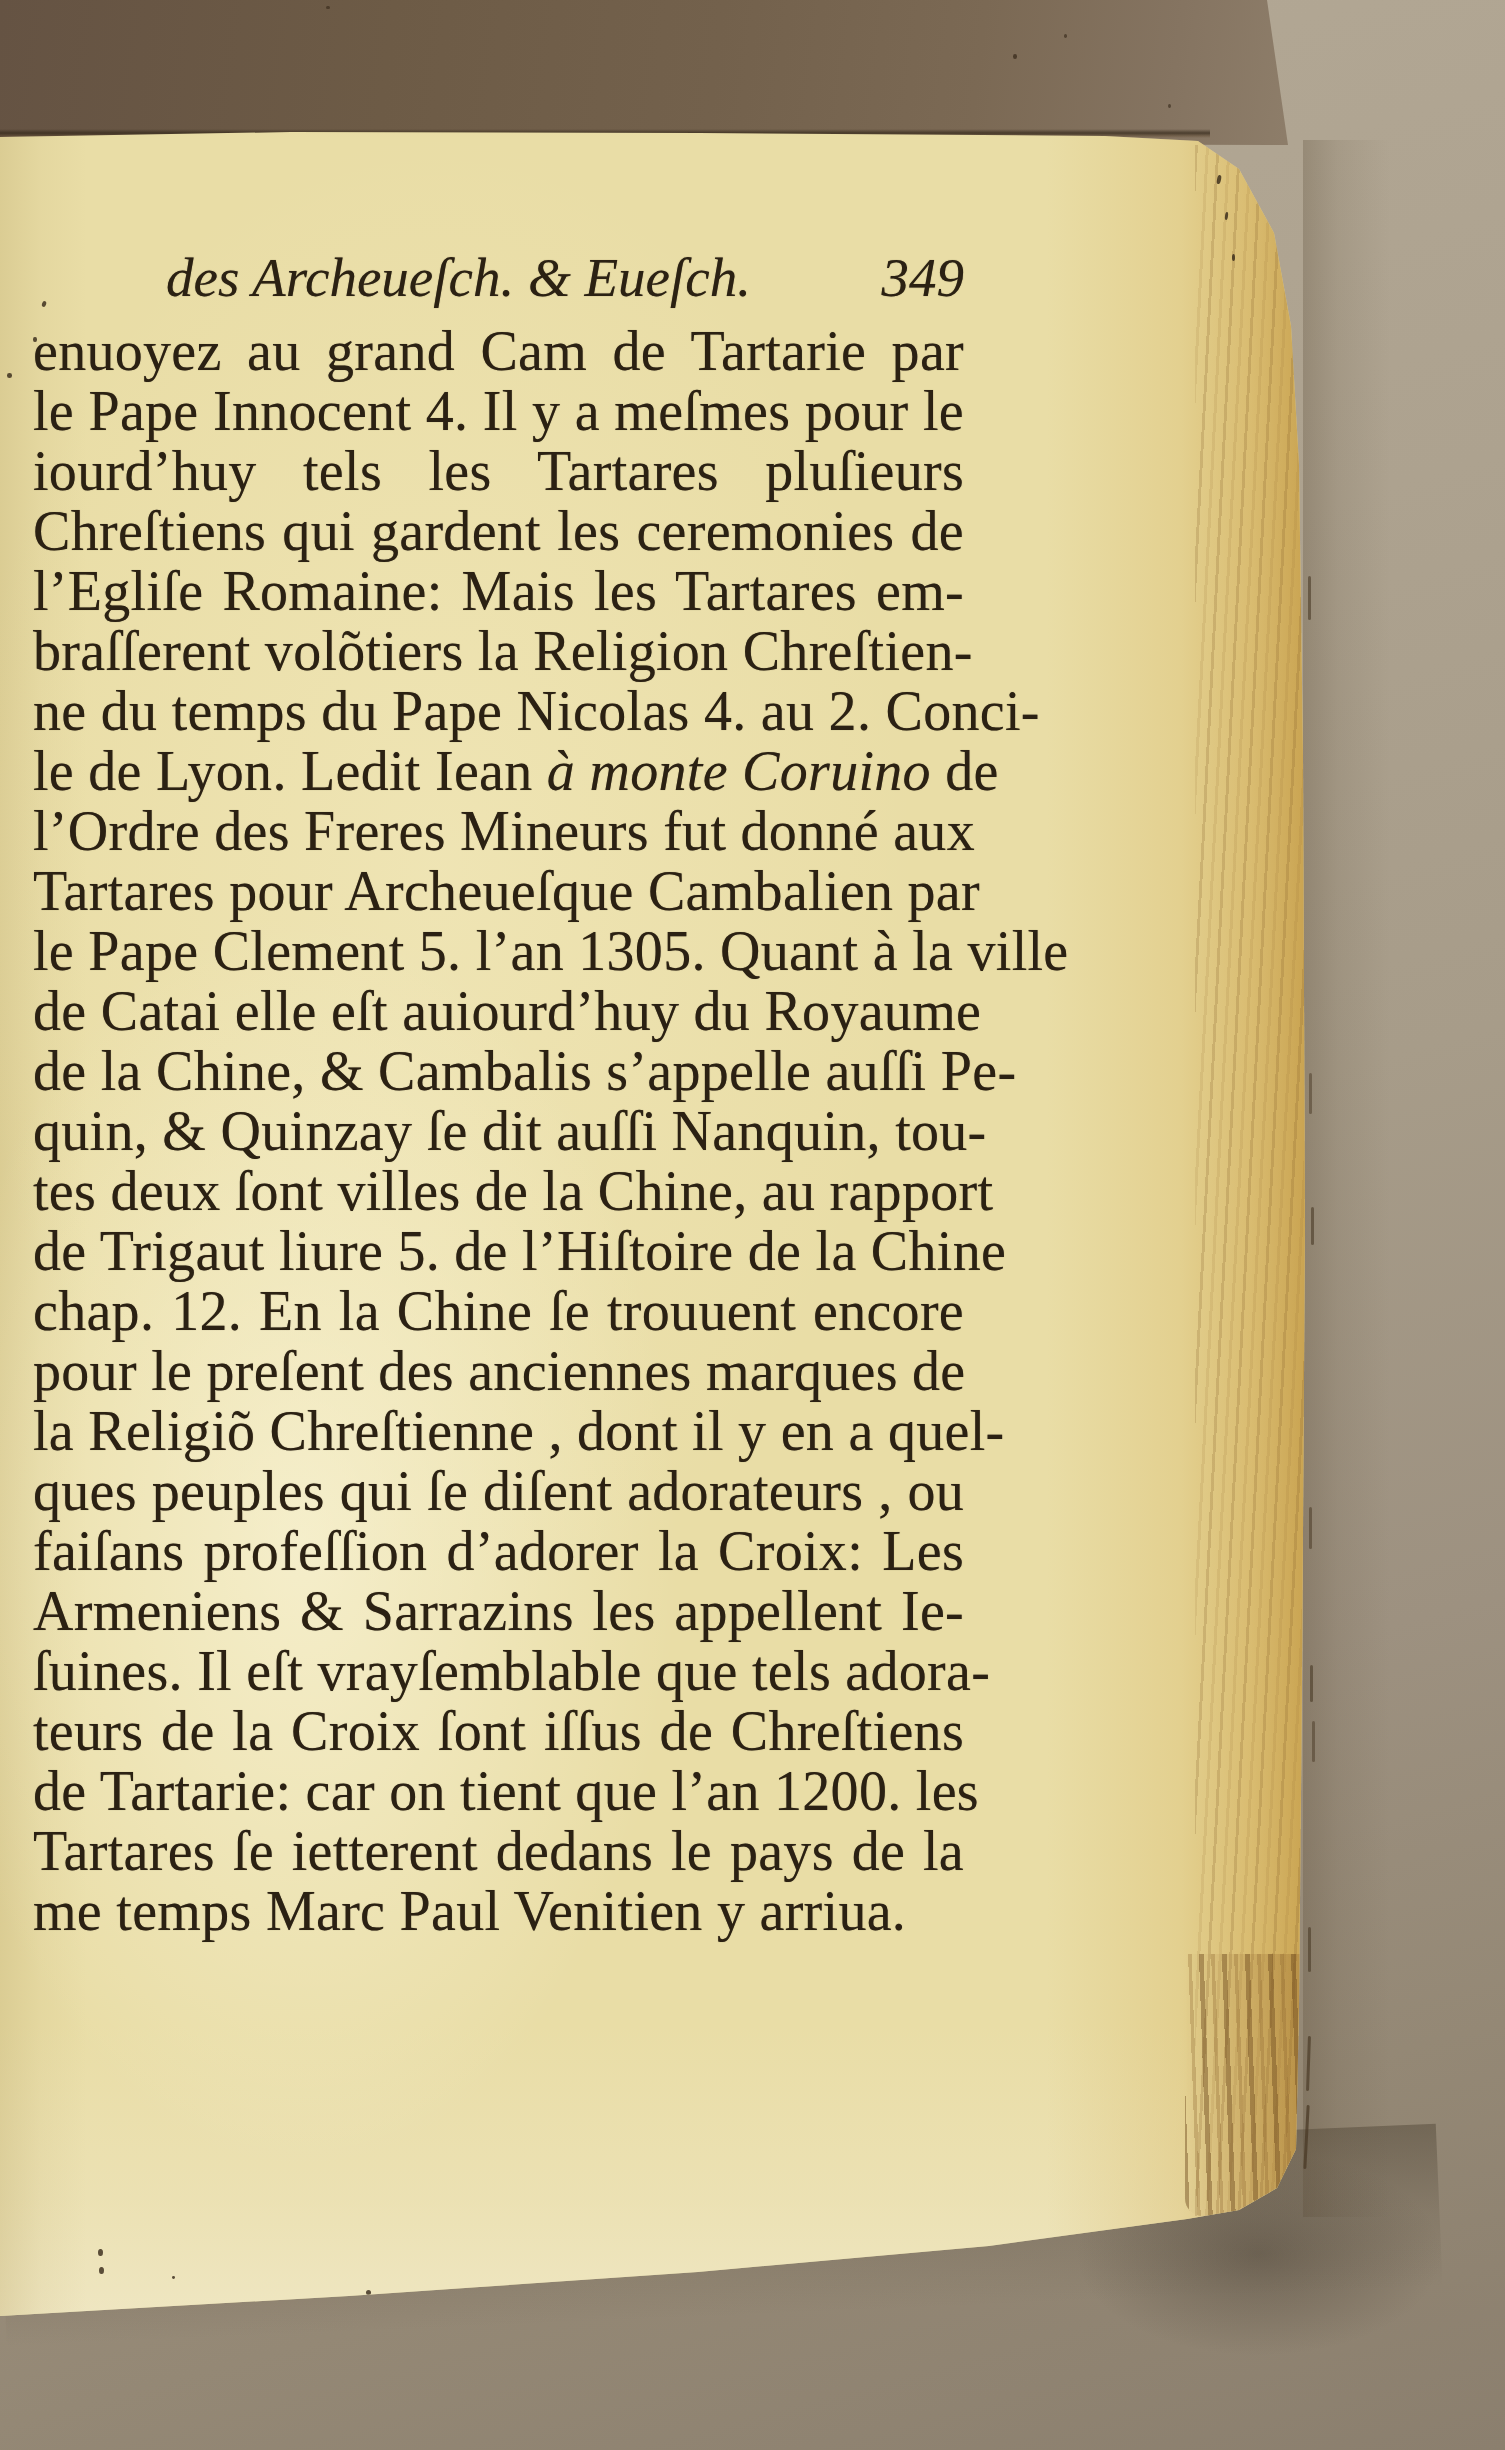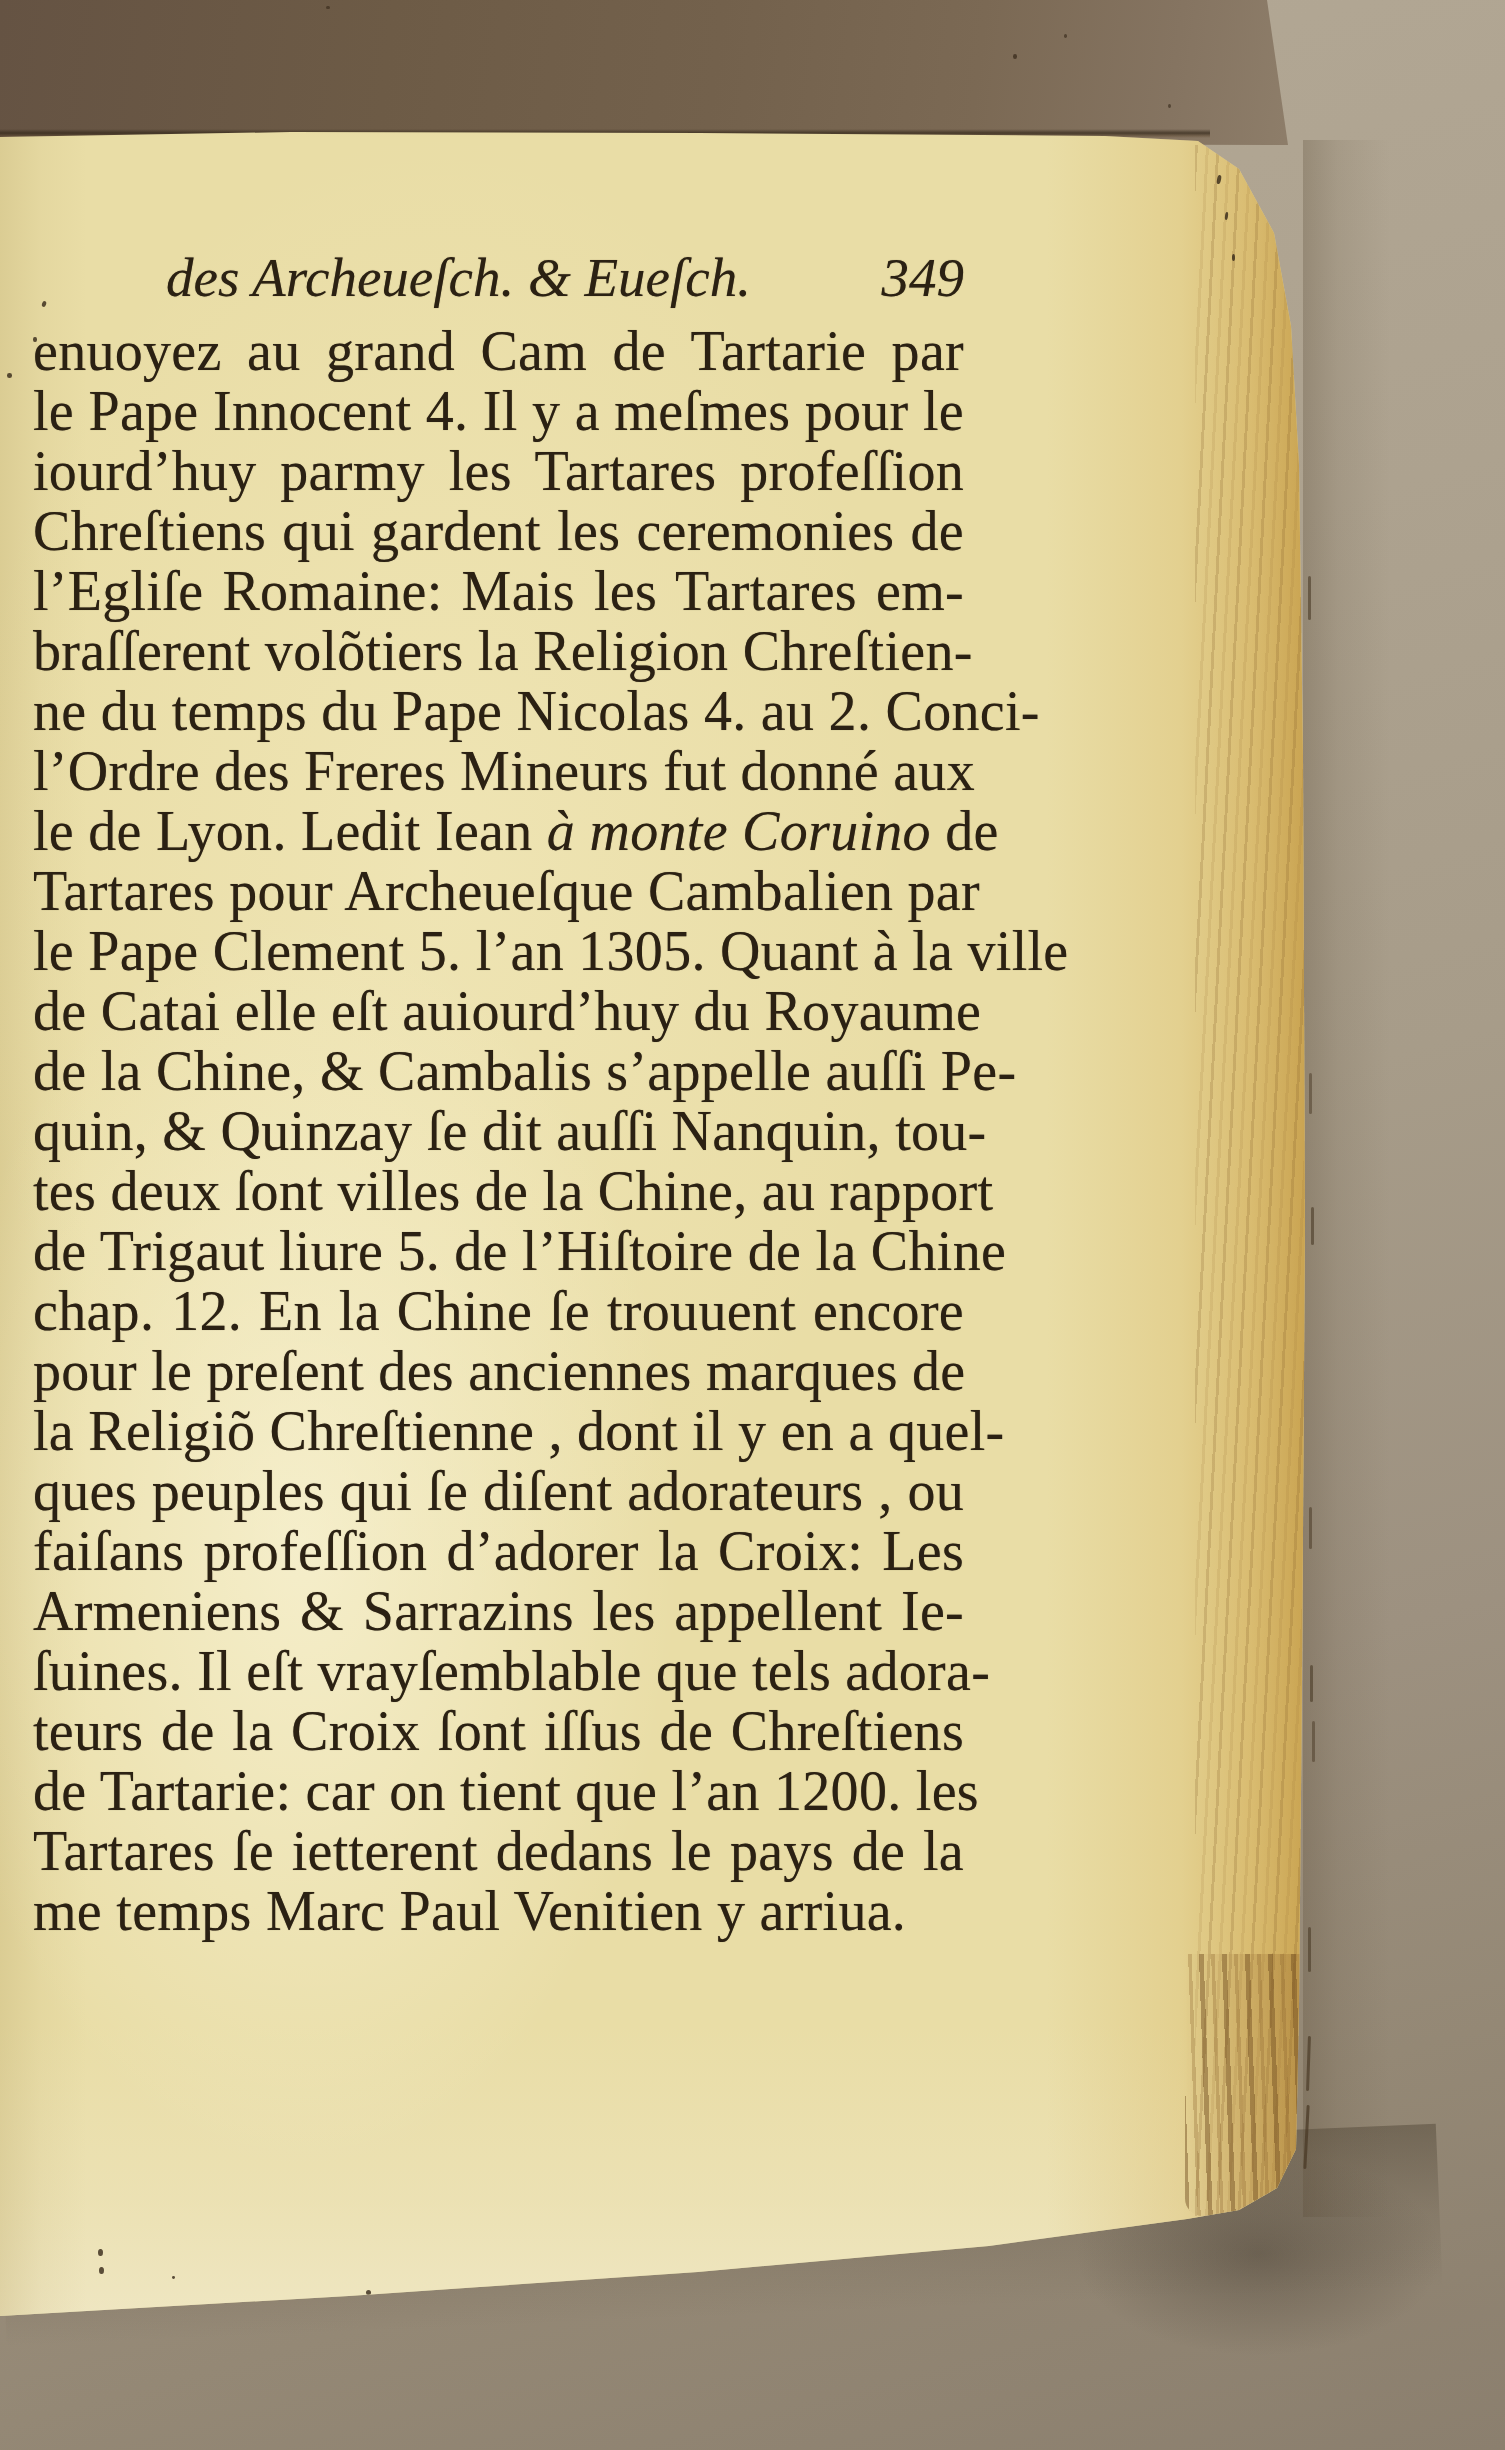--- a/index.html
+++ b/index.html
@@ -99,27 +99,27 @@
     <div class="rim"></div>
 
     <div class="textblock">
       <div class="header">
         <span>des Archeueſch. &amp; Eueſch.</span>
         <span>349</span>
       </div>
       <div class="body">
         <div class="ln"><span>enuoyez au grand Cam de Tartarie par</span></div>
         <div class="ln"><span>le Pape Innocent 4. Il y a meſmes pour le</span></div>
-        <div class="ln"><span>iourd’huy parmy les Tartares profeſſion</span></div>
+        <div class="ln"><span>iourd’huy tels les Tartares pluſieurs</span></div>
         <div class="ln"><span>Chreſtiens qui gardent les ceremonies de</span></div>
         <div class="ln"><span>l’Egliſe Romaine: Mais les Tartares em-</span></div>
         <div class="ln"><span>braſſerent volõtiers la Religion Chreſtien-</span></div>
         <div class="ln"><span>ne du temps du Pape Nicolas 4. au 2. Conci-</span></div>
+        <div class="ln"><span>le de Lyon. Ledit Iean </span><span class="it">à monte Coruino</span><span> de</span></div>
         <div class="ln"><span>l’Ordre des Freres Mineurs fut donné aux</span></div>
-        <div class="ln"><span>le de Lyon. Ledit Iean </span><span class="it">à monte Coruino</span><span> de</span></div>
         <div class="ln"><span>Tartares pour Archeueſque Cambalien par</span></div>
         <div class="ln"><span>le Pape Clement 5. l’an 1305. Quant à la ville</span></div>
         <div class="ln"><span>de Catai elle eſt auiourd’huy du Royaume</span></div>
         <div class="ln"><span>de la Chine, &amp; Cambalis s’appelle auſſi Pe-</span></div>
         <div class="ln"><span>quin, &amp; Quinzay ſe dit auſſi Nanquin, tou-</span></div>
         <div class="ln"><span>tes deux ſont villes de la Chine, au rapport</span></div>
         <div class="ln"><span>de Trigaut liure 5. de l’Hiſtoire de la Chine</span></div>
         <div class="ln"><span>chap. 12. En la Chine ſe trouuent encore</span></div>
         <div class="ln"><span>pour le preſent des anciennes marques de</span></div>
         <div class="ln"><span>la Religiõ Chreſtienne , dont il y en a quel-</span></div>

